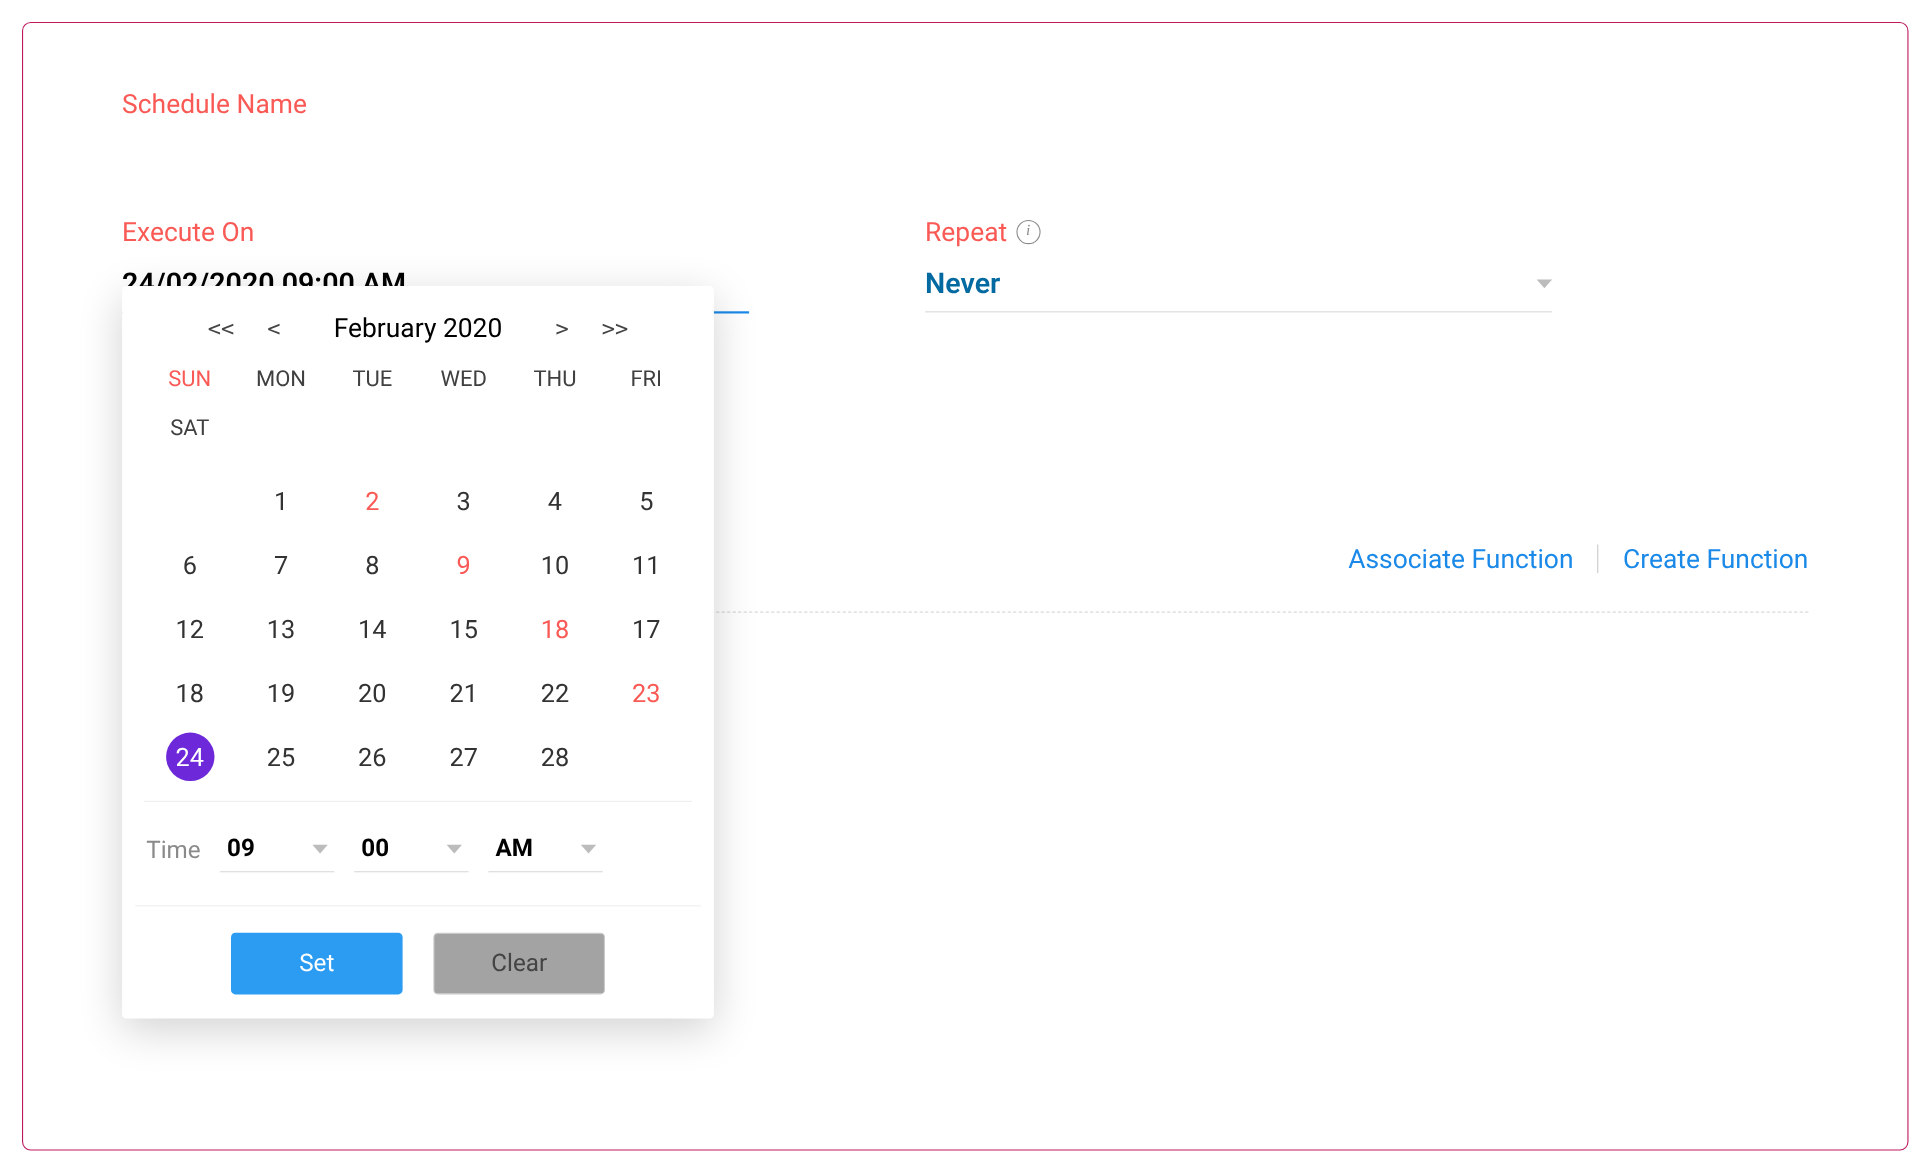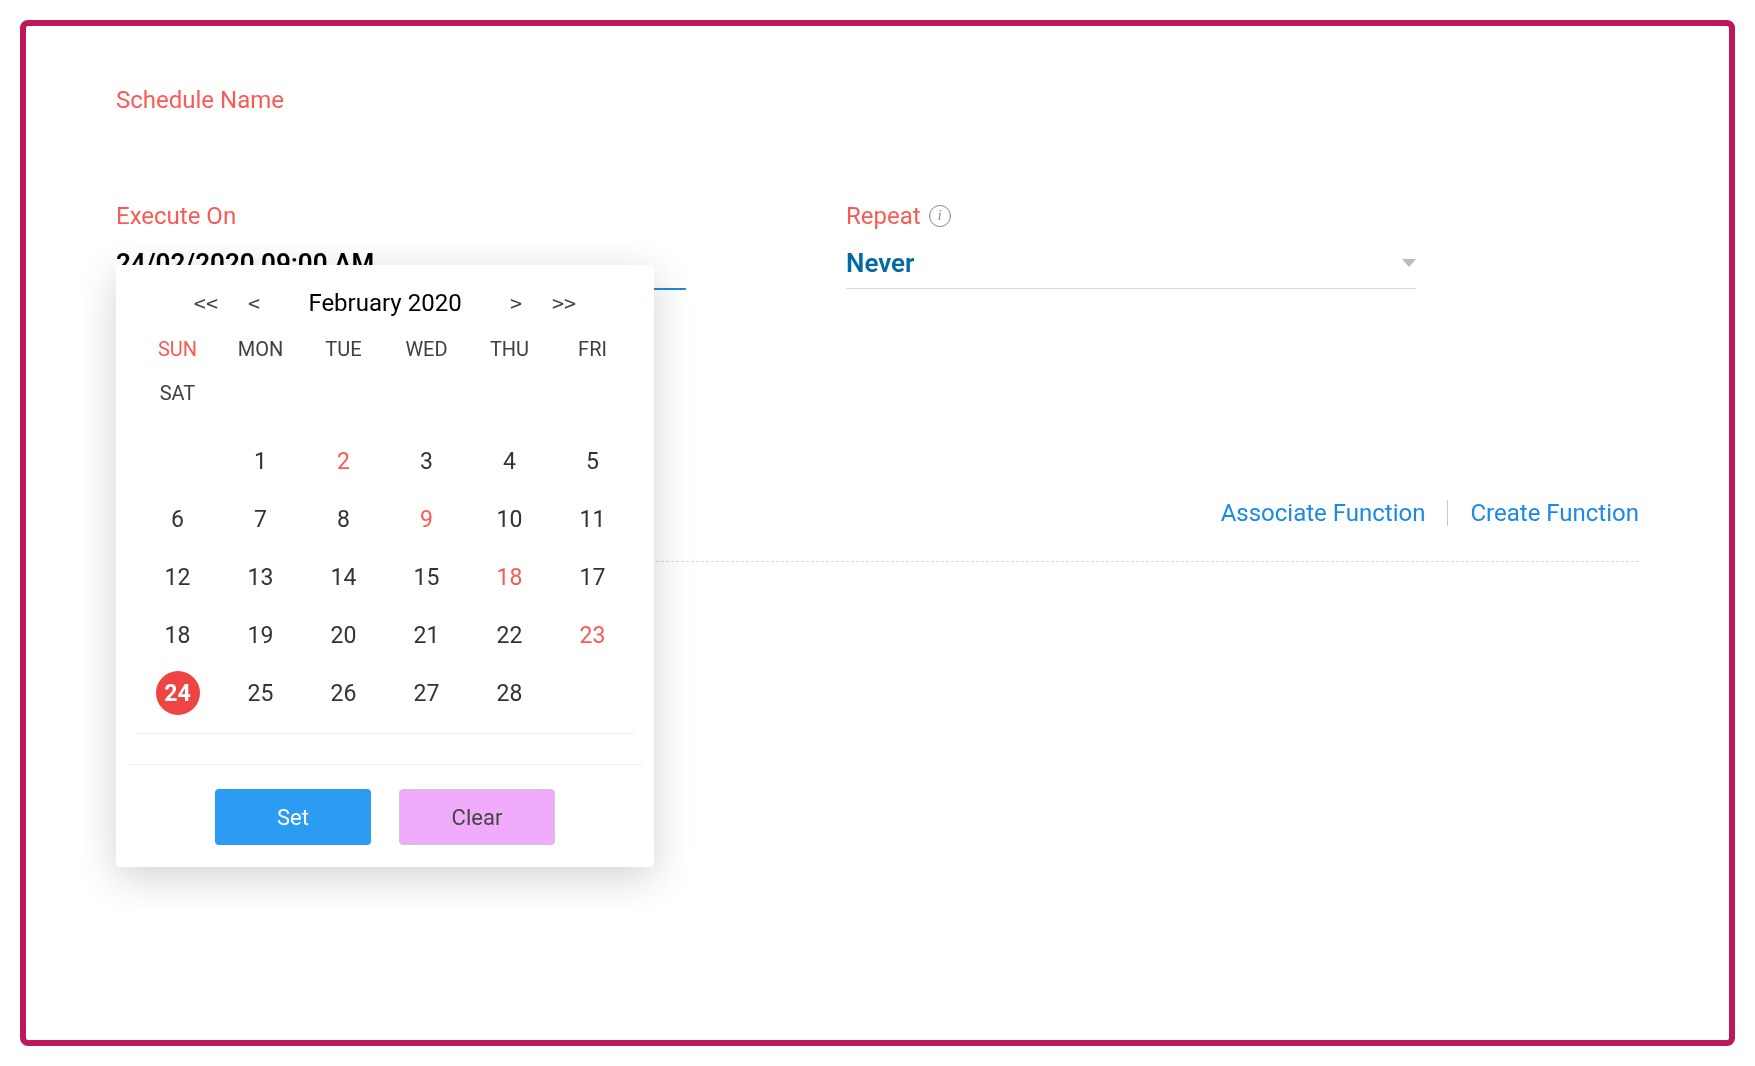--- a/index.html
+++ b/index.html
@@ -5,21 +5,21 @@
   * { box-sizing: border-box; margin: 0; padding: 0; }
   body {
     font-family: -apple-system, BlinkMacSystemFont, "Segoe UI", Roboto, Helvetica, Arial, sans-serif;
     background: #fff;
     color: #000;
     width: 1755px;
     height: 1066px;
     padding: 20px;
   }
   .frame {
-    border: 6px solid #be185d;
+    border: 1px solid #be185d;
     border-radius: 8px;
     width: 100%;
     height: 100%;
     padding: 60px 90px 40px 90px;
     position: relative;
   }
   .row {
     display: flex;
     gap: 160px;
     margin-bottom: 70px;
@@ -154,27 +154,27 @@
     color: #333;
     height: 44px;
     display: flex;
     align-items: center;
     justify-content: center;
     cursor: pointer;
   }
   .day.sun { color: #fa5a55; }
   .day.empty { cursor: default; }
   .day.selected {
-    background: #ef4444;
+    background: #6d28d9;
     color: #fff;
     border-radius: 50%;
     width: 44px;
     height: 44px;
     margin: 0 auto;
-    font-weight: 700;
+    font-weight: 400;
   }
   .cal-divider {
     border-top: 1px solid #eee;
     margin: 18px 8px 0 8px;
   }
   .time-row {
     display: flex;
     align-items: center;
     gap: 18px;
     padding: 24px 10px 0 10px;
@@ -214,21 +214,21 @@
     align-items: center;
     justify-content: center;
     cursor: pointer;
   }
   .btn.primary {
     background: #2b9cf2;
     color: #fff;
     border: none;
   }
   .btn.secondary {
-    background: #f0abfc;
+    background: #a3a3a3;
     color: #444;
     border: 1px solid #c9c9c9;
   }
 </style>
 </head>
 <body>
 
 <div class="frame">
 
   <div class="row">
@@ -288,20 +288,35 @@
             <div class="day">22</div>
             <div class="day sun">23</div>
             <div class="day selected">24</div>
             <div class="day">25</div>
             <div class="day">26</div>
             <div class="day">27</div>
             <div class="day">28</div>
             <div class="day empty"></div>
           </div>
         <div class="cal-divider"></div>
+        <div class="time-row">
+          <span class="time-label">Time</span>
+          <div class="time-select">
+            <span class="v">09</span>
+            <span class="caret-down"></span>
+          </div>
+          <div class="time-select">
+            <span class="v">00</span>
+            <span class="caret-down"></span>
+          </div>
+          <div class="time-select">
+            <span class="v">AM</span>
+            <span class="caret-down"></span>
+          </div>
+        </div>
         <div class="btn-row">
           <div class="btn primary">Set</div>
           <div class="btn secondary">Clear</div>
         </div>
       </div>
     </div>
 
     <div class="col">
       <div class="label">
         <span>Repeat</span>

